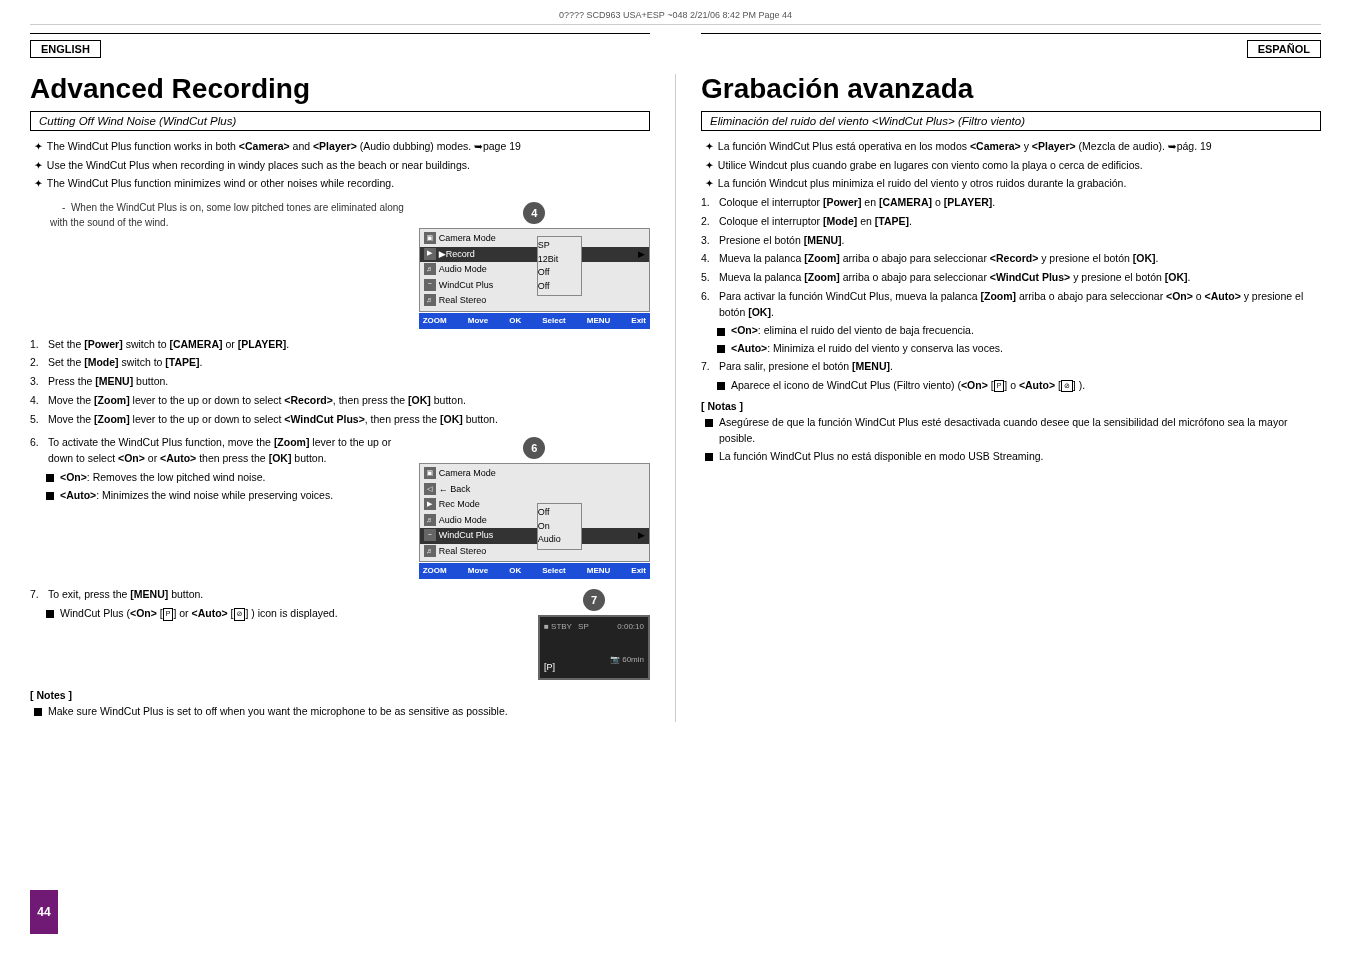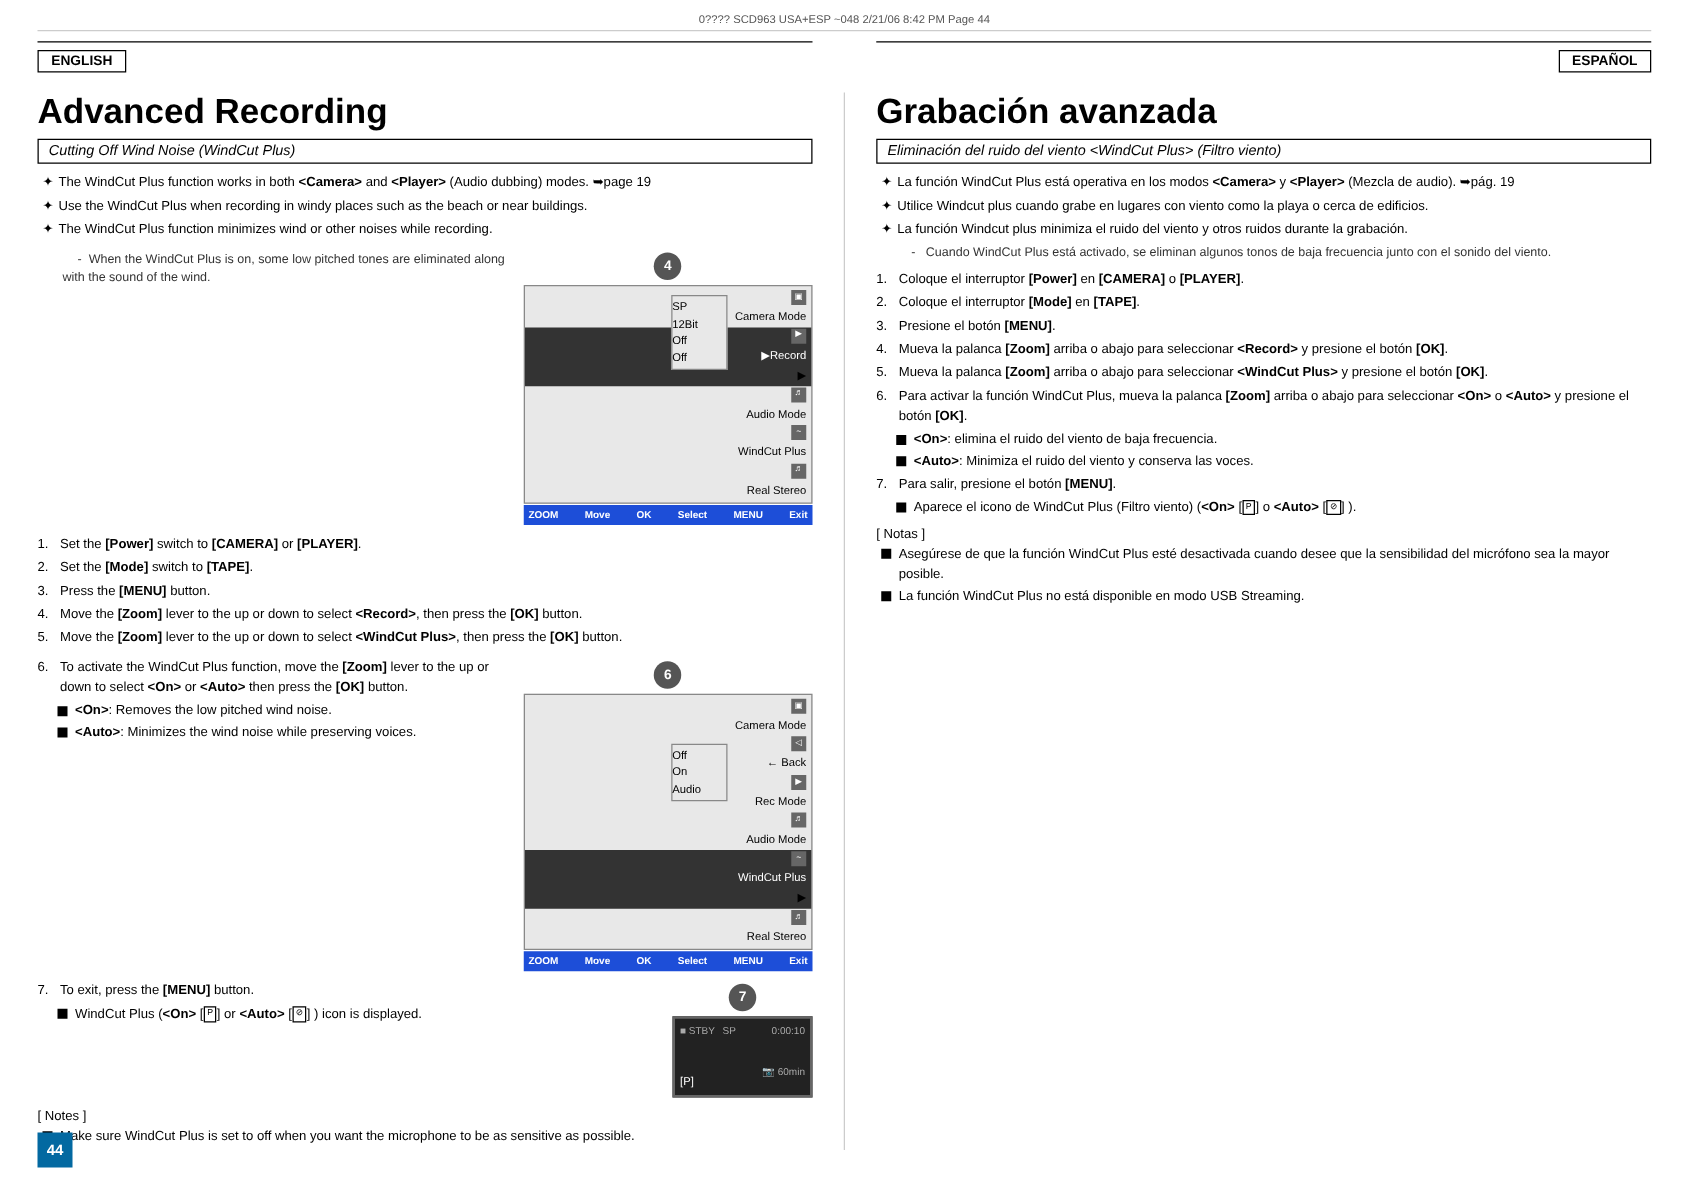--- a/index.html
+++ b/index.html
@@ -135,21 +135,21 @@
 
     .content-block .sub-dot {
       flex-shrink: 0;
     }
 
     .notes-section {
       margin-top: 6px;
       font-size: 10.5px;
     }
     .notes-header {
-      font-weight: normal;
+      font-weight: bold;
     }
     .notes-item {
       display: flex;
       gap: 4px;
       margin-bottom: 2px;
       padding-left: 4px;
     }
 
     
     .menu-diagram-area {
@@ -178,24 +178,23 @@
     
     .menu-mockup {
       border: 1px solid #888;
       background: #e8e8e8;
       padding: 2px 0;
       font-size: 9px;
       min-width: 110px;
     }
     .menu-mockup .menu-row {
       display: flex;
-      align-items: flex-end;
+      align-items: flex-start;
       padding: 1px 4px;
       gap: 3px;
-      flex-direction: column;
     }
     .menu-mockup .menu-row.selected {
       background: #333;
       color: #fff;
     }
     .menu-mockup .menu-icon {
       width: 12px;
       height: 12px;
       background: #666;
       flex-shrink: 0;
@@ -263,22 +262,22 @@
       bottom: 4px;
       left: 4px;
     }
 
     
     .page-num-badge {
       position: absolute;
       bottom: 20px;
       left: 30px;
       width: 28px;
-      height: 28px;
-      background: #0369a1;
+      height: 44px;
+      background: #701a75;
       color: #fff;
       display: flex;
       align-items: center;
       justify-content: center;
       font-size: 12px;
       font-weight: bold;
     }
 
     b { font-weight: bold; }
 
@@ -537,23 +536,20 @@
         </div>
         <div class="bullet-item">
           <span class="bullet-sym">✦</span>
           <span>Utilice Windcut plus cuando grabe en lugares con viento como la playa o cerca de edificios.</span>
         </div>
         <div class="bullet-item">
           <span class="bullet-sym">✦</span>
           <span>La función Windcut plus minimiza el ruido del viento y otros ruidos durante la grabación.</span>
         </div>
 
-        <div class="indent-note" style="padding-left:28px;margin-bottom:6px;">
-          - &nbsp; Cuando WindCut Plus está activado, se eliminan algunos tonos de baja frecuencia junto con el sonido del viento.
-        </div>
 
         <div class="step-item">
           <span class="step-num">1.</span>
           <span>Coloque el interruptor <b>[Power]</b> en <b>[CAMERA]</b> o <b>[PLAYER]</b>.</span>
         </div>
         <div class="step-item">
           <span class="step-num">2.</span>
           <span>Coloque el interruptor <b>[Mode]</b> en <b>[TAPE]</b>.</span>
         </div>
         <div class="step-item">

